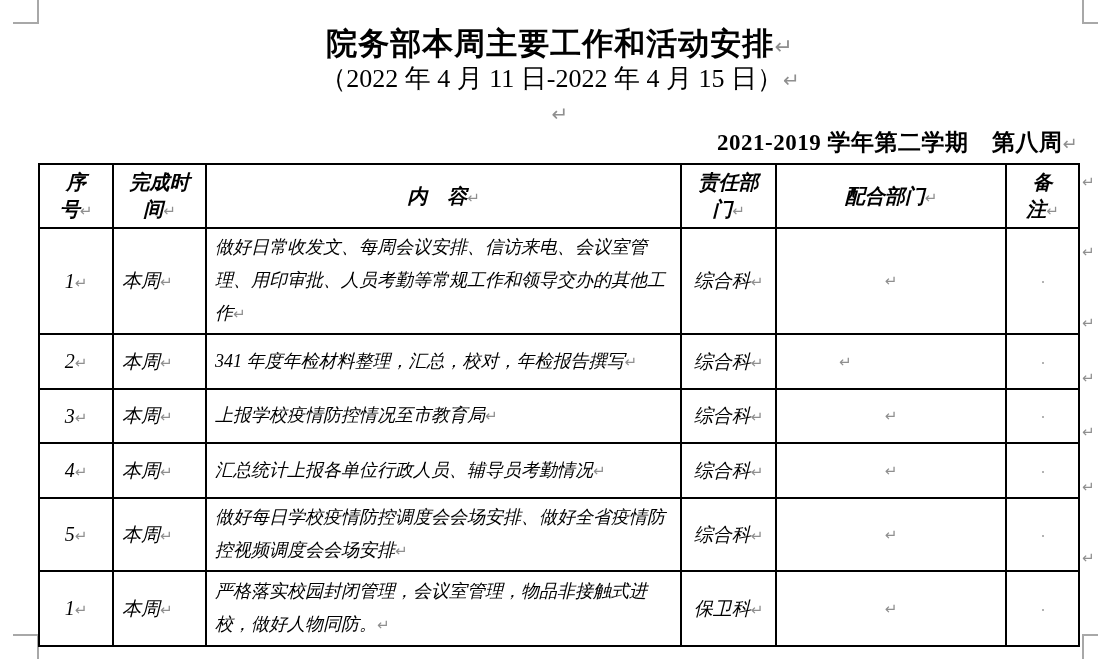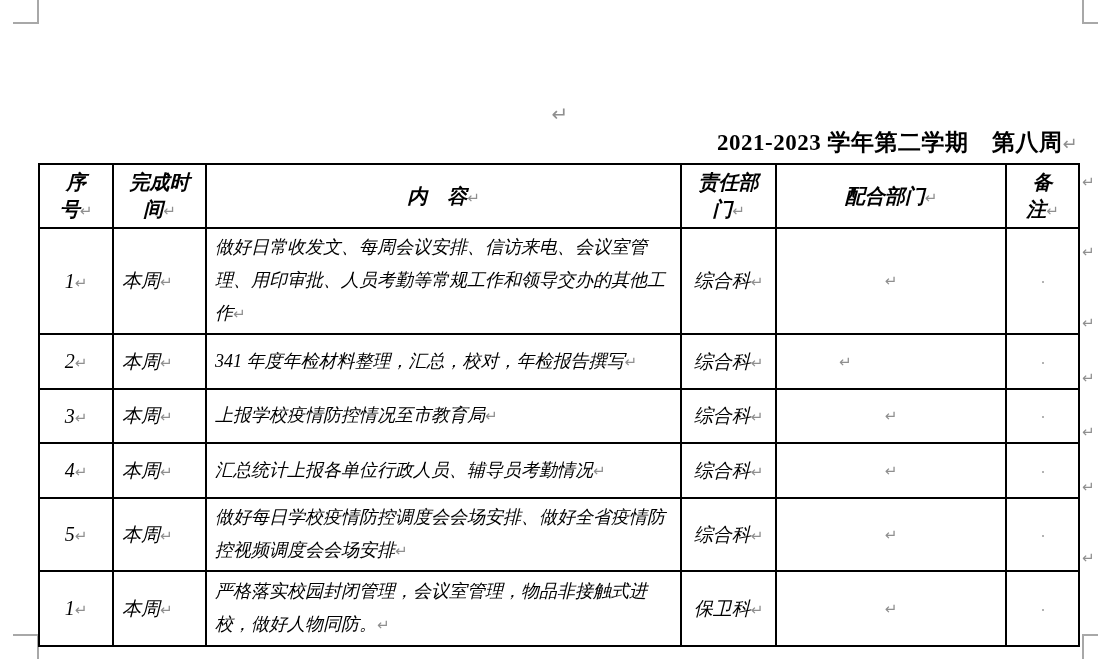--- a/index.html
+++ b/index.html
@@ -63,25 +63,27 @@
 </head>
 <body>
 
 <div class="page">
 
   <div class="cropmark tl"></div>
   <div class="cropmark tr"></div>
   <div class="cropmark bl"></div>
   <div class="cropmark br"></div>
 
+  <div class="title"><span>院务部本周主要工作和活动安排</span><span class="pmark">↵</span></div>
 
+  <div class="subtitle"><span>（2022 年 4 月 11 日-2022 年 4 月 15 日）</span><span class="pmark">↵</span></div>
 
   <div class="empty-para"><span class="pmark">↵</span></div>
 
-  <div class="week-line"><span>2021-2023 学年第二学期　第八周</span><span class="pmark">↵</span></div>
+  <div class="week-line"><span>2021-2019 学年第二学期　第八周</span><span class="pmark">↵</span></div>
 
   <table class="sched">
     <colgroup>
       <col style="width:74px">
         <col style="width:93px">
         <col style="width:475px">
       <col style="width:95px">
         <col style="width:230px">
         <col style="width:73px">
     </colgroup>

